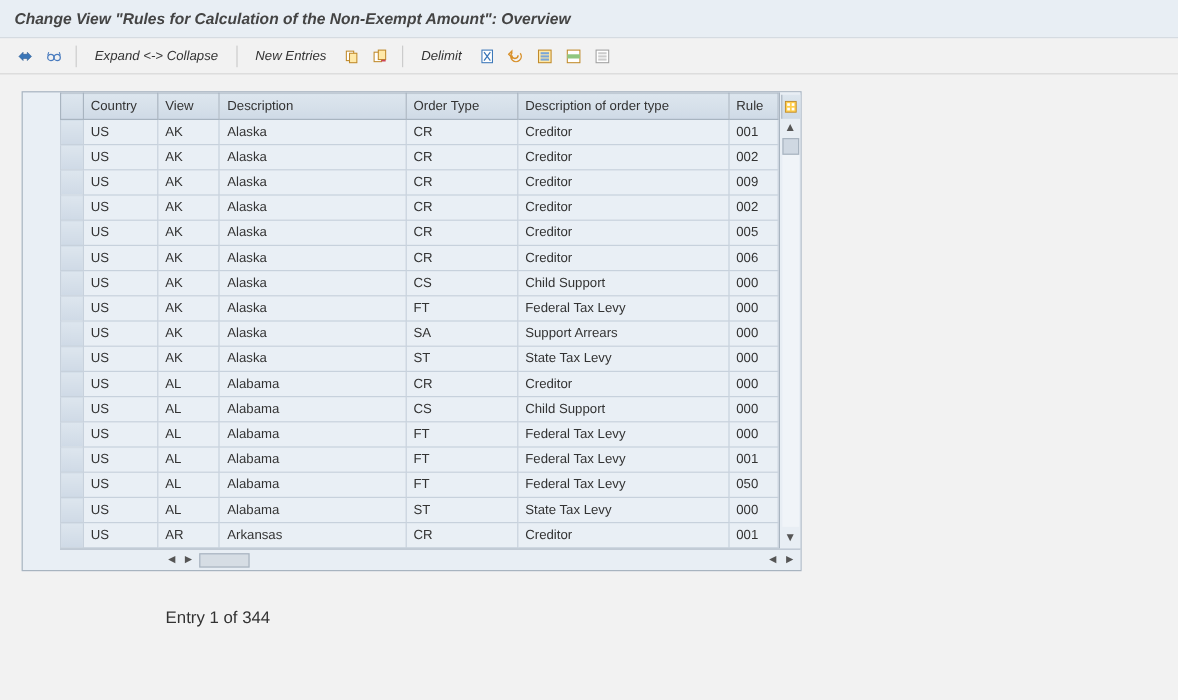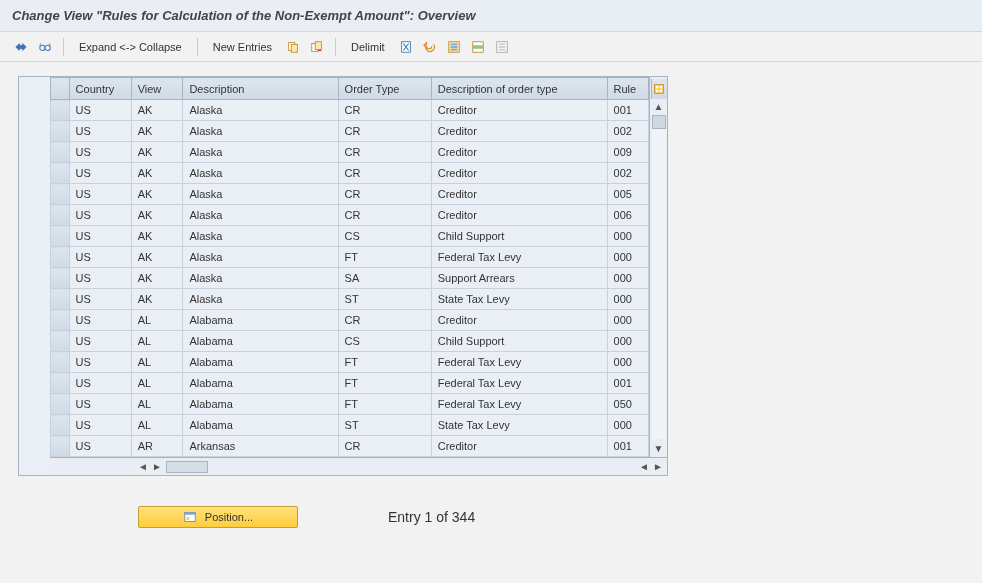--- a/index.html
+++ b/index.html
@@ -22,20 +22,21 @@
     border-bottom: 1px solid #d0d6dc;
   }
   .toolbar {
     display: flex;
     align-items: center;
     padding: 4px 12px;
     gap: 6px;
     background: #f2f2f2;
     border-bottom: 1px solid #d8d8d8;
     height: 30px;
+    font-style: italic;
   }
   .tb-sep { width: 1px; height: 18px; background: #ccc; margin: 0 3px; }
   .tb-txt-btn {
     padding: 2px 6px;
     cursor: pointer;
     color: #333;
     border-radius: 2px;
   }
   .tb-icon {
     width: 18px; height: 18px;
@@ -405,24 +406,14 @@
     <div class="arrow">◄</div>
     <div class="arrow">►</div>
     <div class="track"></div>
     <div class="spacer"></div>
     <div class="arrow">◄</div>
     <div class="arrow">►</div>
   </div>
 </div>
 
 <div class="footer-row">
-  <div class="position-btn">
-    <span class="picon">
-      <svg width="12" height="12" viewBox="0 0 16 16">
-          <rect x="1" y="2" width="14" height="12" fill="#fff" stroke="#5a7ca8"></rect>
-          <rect x="1" y="2" width="14" height="3" fill="#7aa6d8"></rect>
-          <rect x="3" y="8" width="4" height="4" fill="#ffcf4d"></rect>
-        </svg>
-    </span>
-    <span>Position...</span>
-  </div>
   <div class="entry-text">Entry 1 of 344</div>
 </div>
 
 </body></html>

